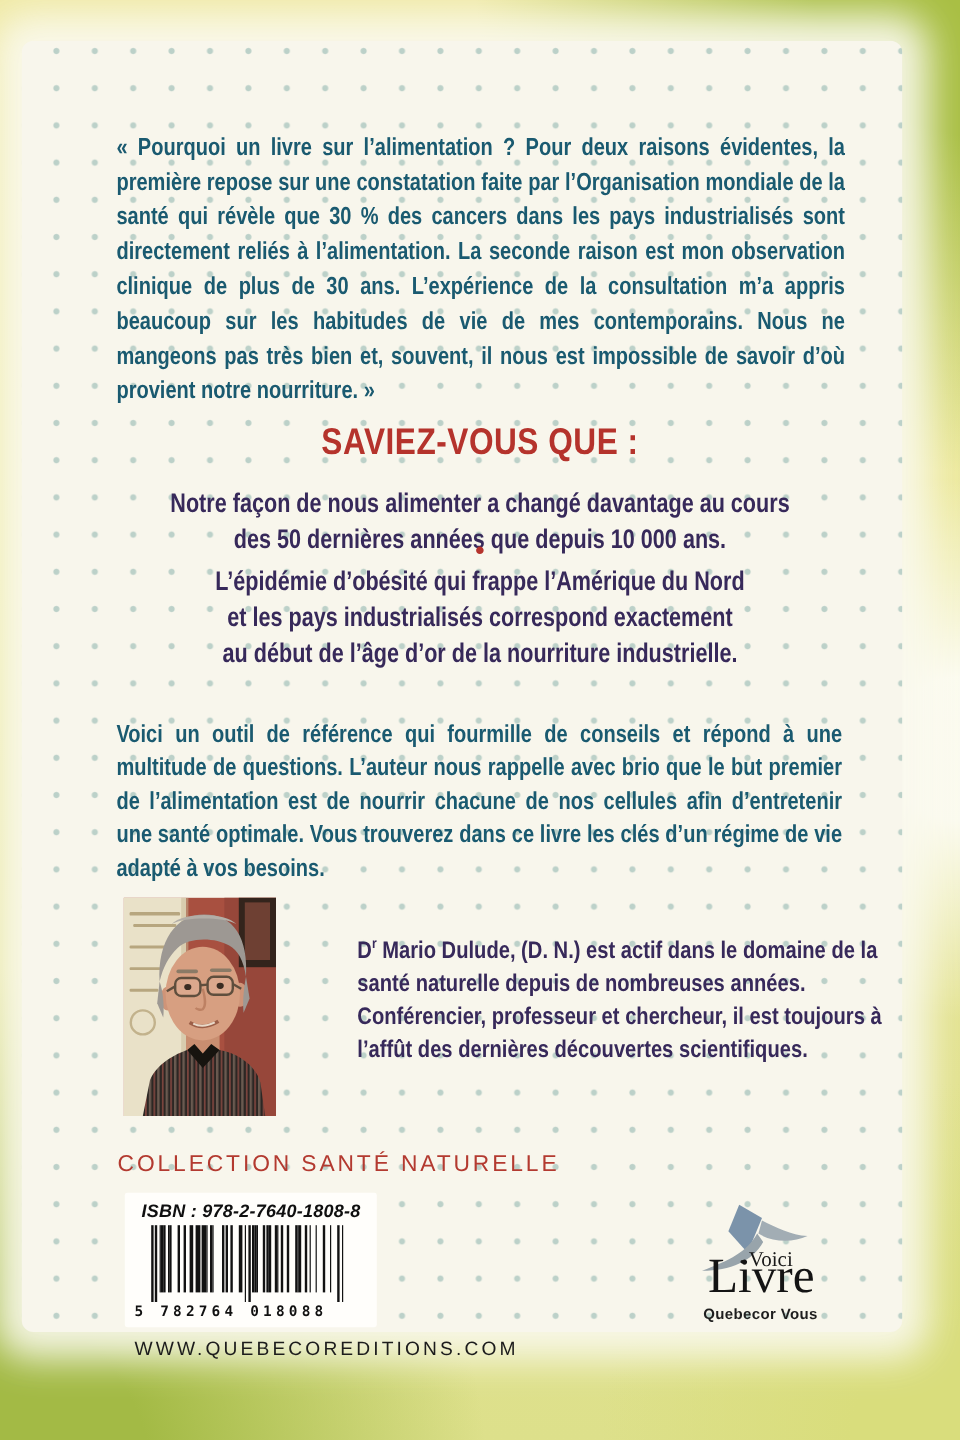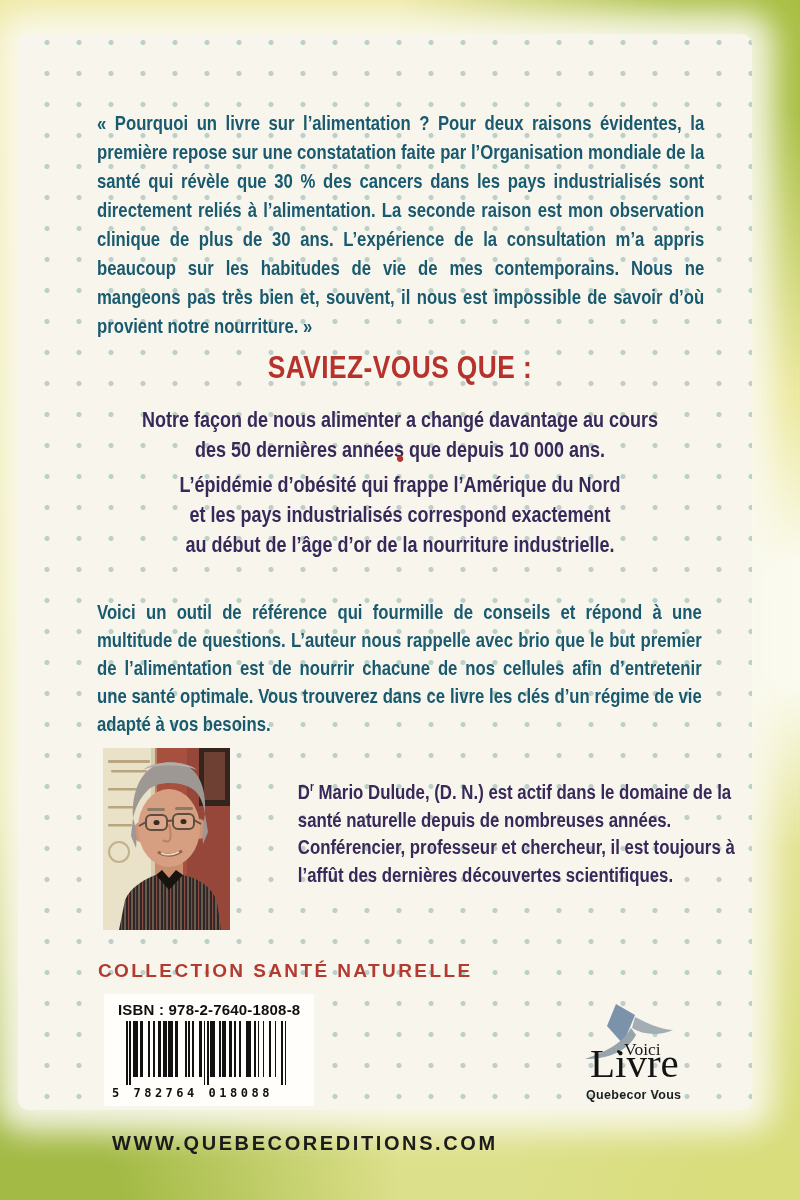--- a/index.html
+++ b/index.html
@@ -45,33 +45,33 @@
     font-size:20.5px;line-height:28px;font-weight:bold;color:#1a5a70;
     text-align:justify;
   }
   .photo{left:103px;top:748px;width:127px;height:182px;}
   .bio{
     left:255px;top:779px;width:535px;transform:scaleX(0.84);
     font-size:20px;line-height:27.5px;font-weight:bold;color:#37295a;
   }
   .bio sup{font-size:60%;vertical-align:super;line-height:0;}
   .collection{
-    left:98px;top:960px;font-size:19px;font-weight:700;letter-spacing:2.4px;color:#b33a30;
+    left:98px;top:960px;font-size:19px;font-weight:400;letter-spacing:2.4px;color:#b33a30;
   }
   .isbn-box{left:104px;top:994px;width:210px;height:112px;background:#fffefb;border-radius:2px;}
-  .isbn-label{left:118px;top:1001px;font-size:15px;font-weight:600;color:#0f0f0f;letter-spacing:0.2px;}
+  .isbn-label{left:118px;top:1001px;font-size:15px;font-weight:600;color:#0f0f0f;letter-spacing:0.2px;font-style:italic;}
   #barcode-bars{left:126px;top:1021px;display:flex;align-items:flex-start;}
   .barcode-digits{left:112px;top:1086px;font-size:12px;font-weight:600;color:#111;letter-spacing:3.5px;font-family:"DejaVu Sans Mono",monospace;}
   .logo{left:583px;top:1002px;width:108px;height:100px;}
   .logo-bird{position:absolute;left:0;top:0;}
   .logo-groupe{position:absolute;left:41px;top:37px;font-family:"Liberation Serif",serif;font-size:17.5px;color:#181818;}
   .logo-dot{position:absolute;left:34px;top:48px;width:3px;height:3px;border-radius:50%;background:#181818;}
   .logo-livre{position:absolute;left:7px;top:41px;font-family:"Liberation Serif",serif;font-size:41px;color:#141414;line-height:1;}
   .logo-sub{position:absolute;left:3px;top:86px;font-size:12.5px;font-weight:bold;color:#1e1e1e;letter-spacing:0.3px;}
-  .website{left:112px;top:1116px;font-size:20px;font-weight:700;letter-spacing:2.6px;color:#1c1c1c;margin-top:16px;}
+  .website{left:112px;top:1116px;font-size:16px;font-weight:400;letter-spacing:2.6px;color:#1c1c1c;}
 </style>
 </head>
 <body>
 
 <div class="panel"></div>
 
 <div class="abs quote condL">« Pourquoi un livre sur l’alimentation ? Pour deux raisons évidentes, la première repose sur une constatation faite par l’Organisation mondiale de la santé qui révèle que 30 % des cancers dans les pays industrialisés sont directement reliés à l’alimentation. La seconde raison est mon observation clinique de plus de 30 ans. L’expérience de la consultation m’a appris beaucoup sur les habitudes de vie de mes contemporains. Nous ne mangeons pas très bien et, souvent, il nous est impossible de savoir d’où provient notre nourriture. »</div>
 
 <div class="abs heading condC">SAVIEZ-VOUS QUE :</div>
 

